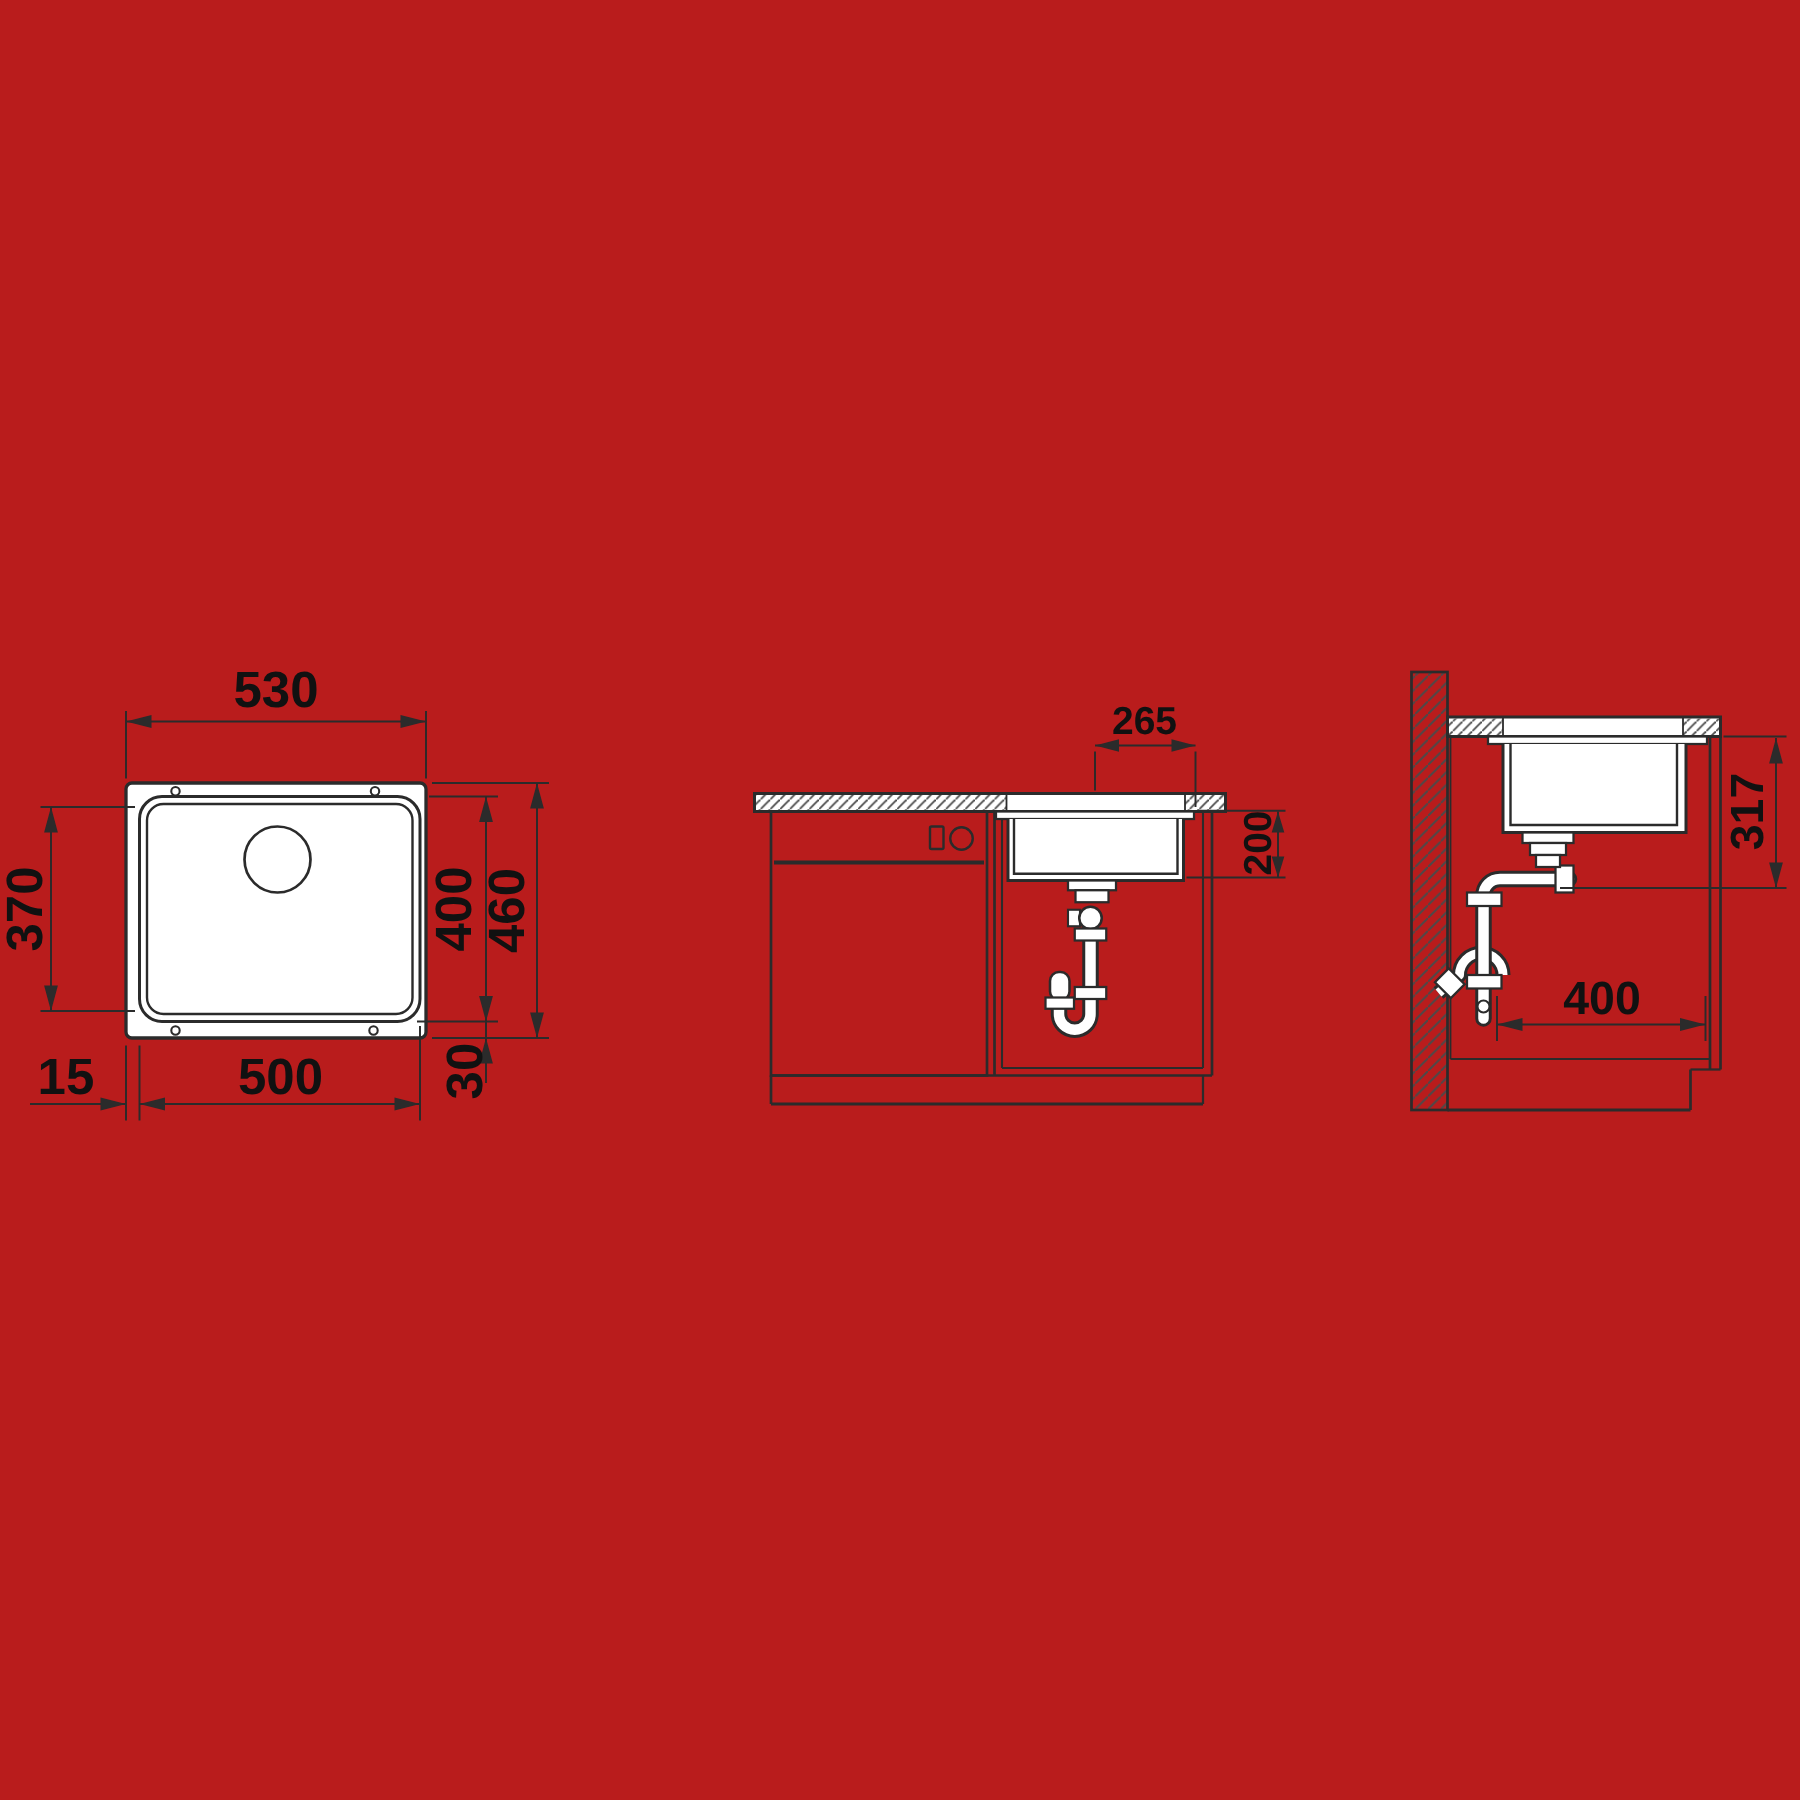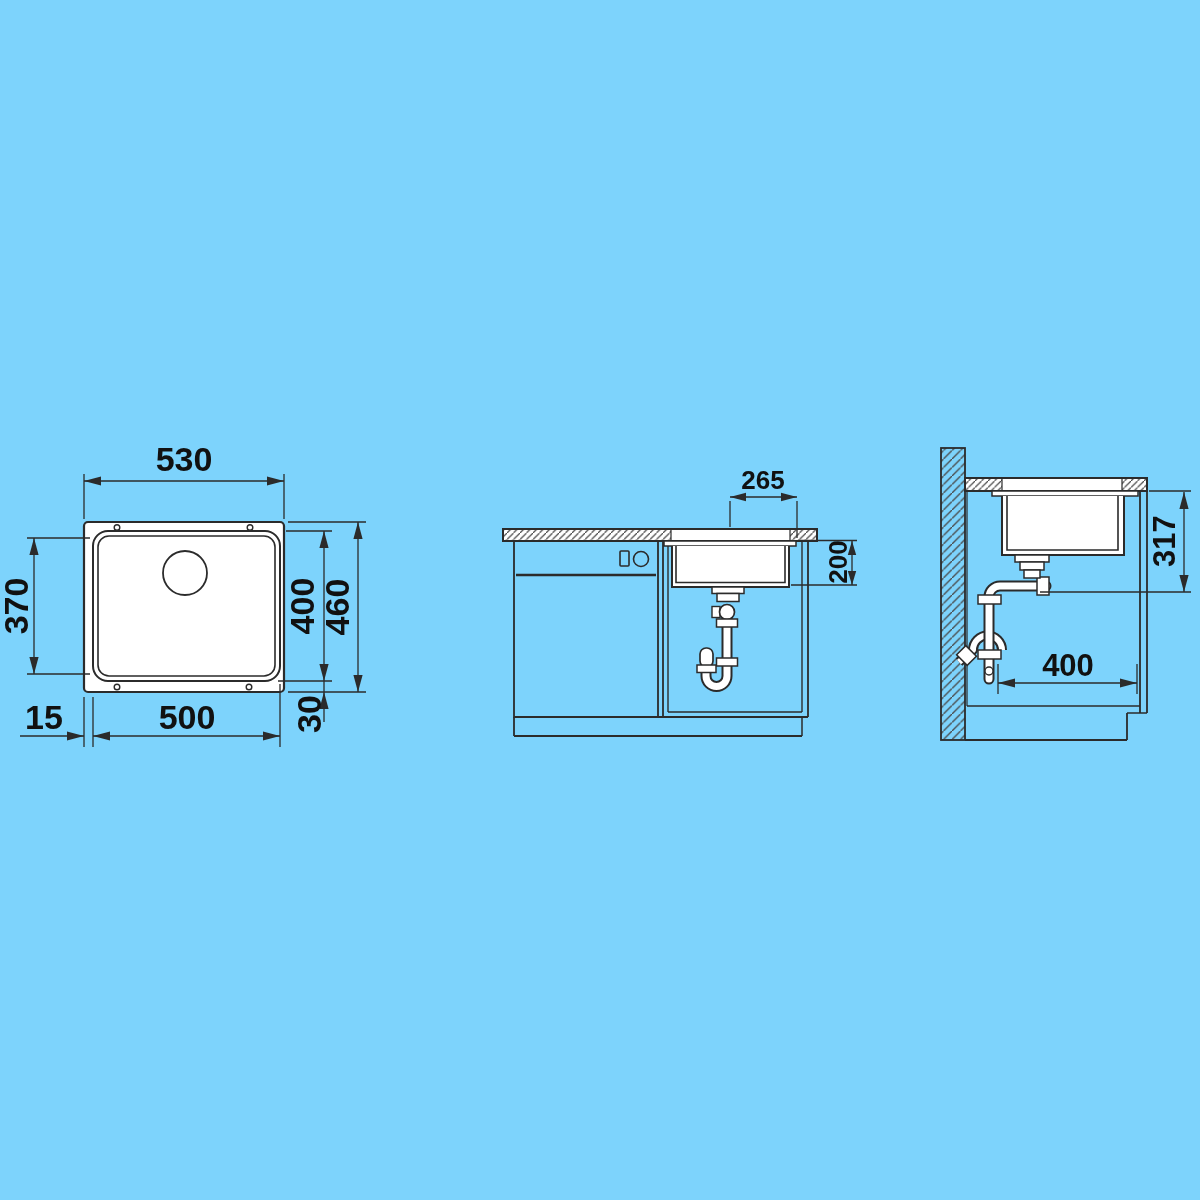--- a/index.html
+++ b/index.html
@@ -1,16 +1,16 @@
 <!DOCTYPE html>
 <html><head>
 <meta charset="utf-8">
 <style>
   html,body{margin:0;padding:0;background:#ffffff;}
-  .page{position:relative;width:1200px;height:1200px;background:#7dd3fc;overflow:hidden;}
+  .page{position:relative;width:1200px;height:1200px;background:#b91c1c;overflow:hidden;}
   svg{display:block;}
   svg text{font-family:"Liberation Sans",sans-serif;font-weight:bold;fill:#111111;}
   .t-lg{font-size:34px;}
   .t-md{font-size:26px;}
   .t-sd{font-size:31px;}
   .ln{stroke:#2b2b2b;fill:none;}
   .dim{stroke:#2b2b2b;stroke-width:1.3;fill:none;}
   .arr{fill:#2b2b2b;stroke:none;}
   .wht{fill:#ffffff;}
 </style>

